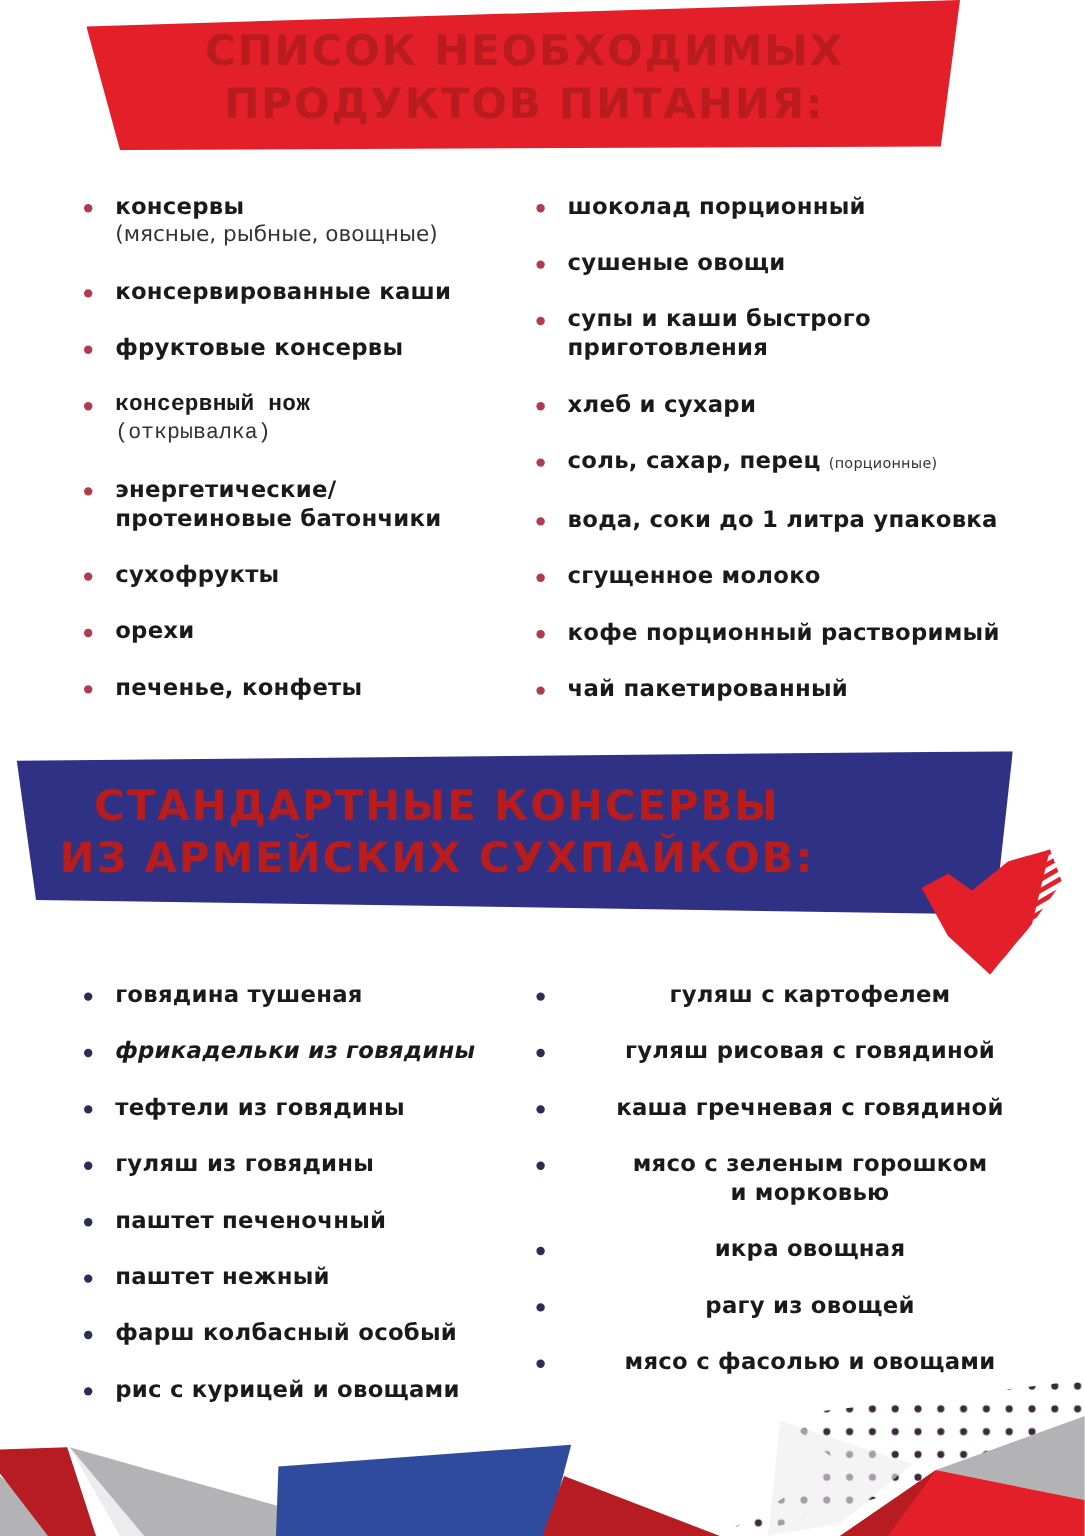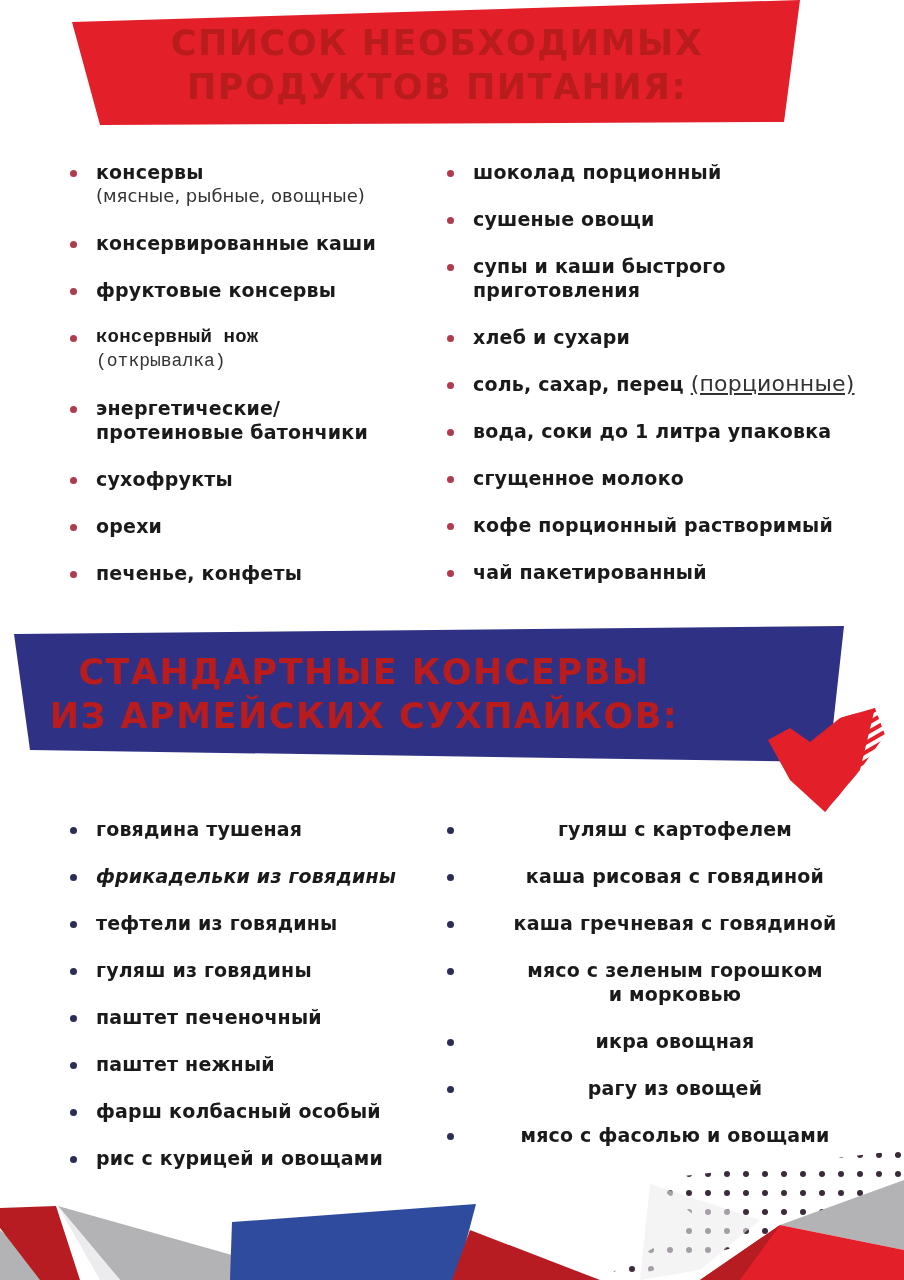--- a/index.html
+++ b/index.html
@@ -12,21 +12,21 @@
   .banner-title {
     position: relative; color: #b91c1c; font-weight: bold; text-align: center;
     font-size: 35px; line-height: 44px; letter-spacing: 1.5px; white-space: pre-line;
     font-family: "DejaVu Sans", sans-serif;
   }
   .list { position: absolute; margin: 0; padding: 0; list-style: none; }
   .list li { position: relative; padding-left: 26px; color: #1a1a1a; }
   .list li .dot { position: absolute; left: 0; width: 7px; height: 7px; border-radius: 50%; }
   .item-main { font-weight: bold; font-size: 19px; line-height: 24px; letter-spacing: 0.2px; white-space: pre-line; }
   .item-note { font-weight: normal; font-size: 18px; line-height: 24px; color: #333; white-space: pre-line; }
-  .item-note-inline { font-weight: normal; font-size: 22px; color: #333; text-decoration: underline; }
+  .item-note-inline { font-weight: normal; font-size: 12px; color: #333; }
   .red-dot { background: #b03a4e; top: 10px; }
   .blue-dot { background: #2b2d55; top: 10px; }
   .deco { position: absolute; left: 0; bottom: 0; }
 </style>
 </head>
 <body>
 
 <div class="banner" style="left:72px; top:0; width:730px; height:130px;">
   <svg width="730" height="130" viewBox="0 0 730 130">
     <polygon points="0,22 728,0 712,122 28,125" fill="#e3202a"></polygon>
@@ -166,21 +166,21 @@
   </li>
 </ul>
 
 <ul class="list" style="left:447px; top:817px; width:430px;text-align:center;">
   <li style="margin-bottom:23px;">
     <span class="dot blue-dot"></span>
     <div class="item-main">гуляш с картофелем</div>
   </li>
   <li style="margin-bottom:23px;">
     <span class="dot blue-dot"></span>
-    <div class="item-main">каша рисовая с говядиной</div>
+    <div class="item-main">гуляш рисовая с говядиной</div>
   </li>
   <li style="margin-bottom:23px;">
     <span class="dot blue-dot"></span>
     <div class="item-main">каша гречневая с говядиной</div>
   </li>
   <li style="margin-bottom:23px;">
     <span class="dot blue-dot"></span>
     <div class="item-main">мясо с зеленым горошком
 и морковью</div>
   </li>

